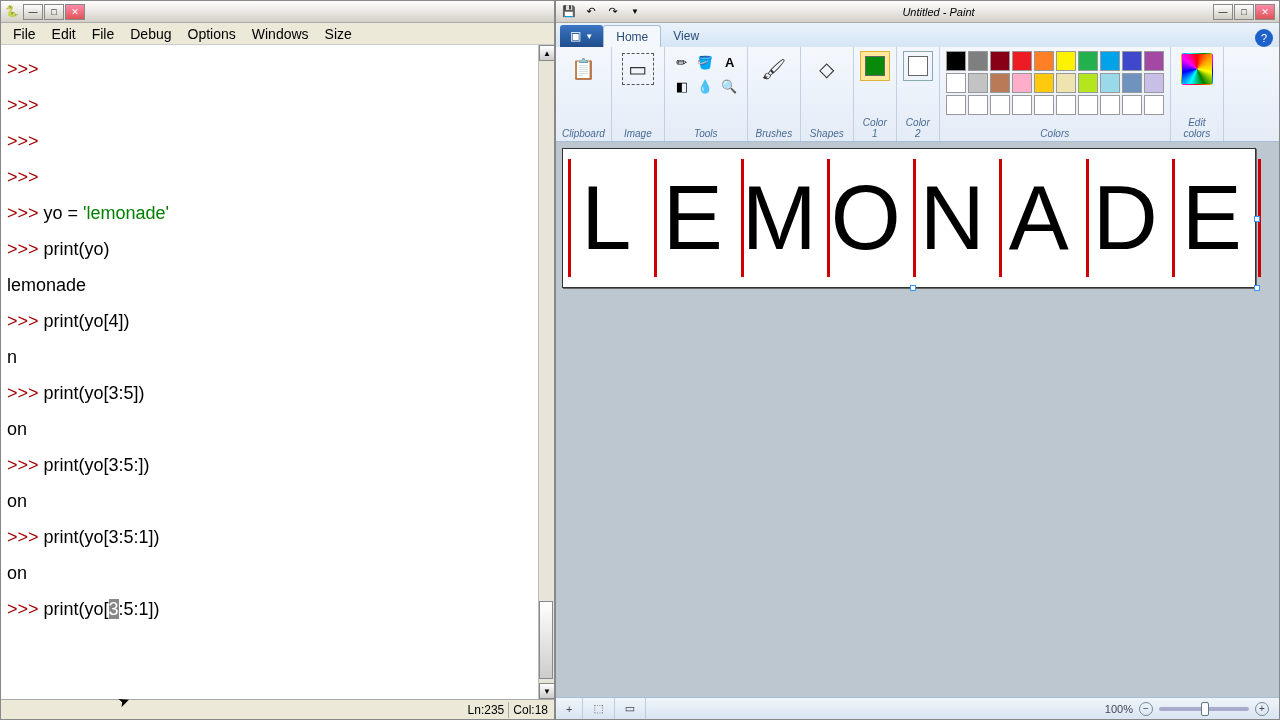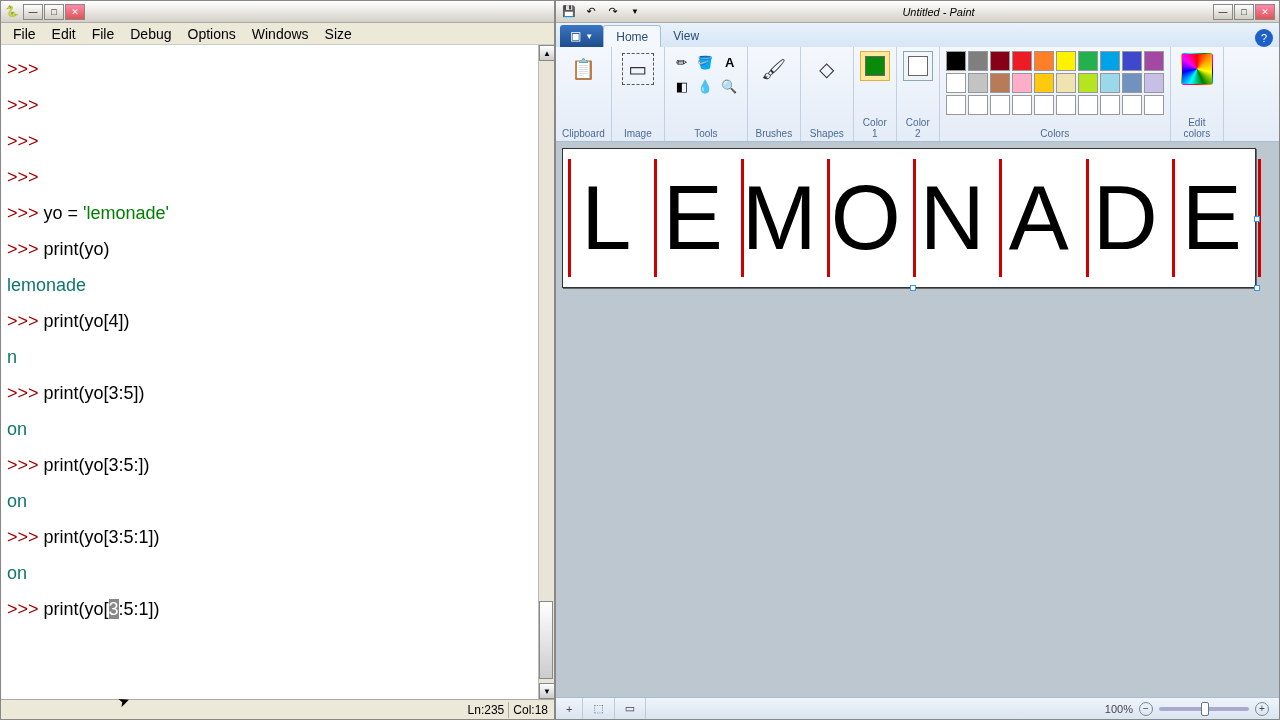--- a/index.html
+++ b/index.html
@@ -15,21 +15,21 @@
 .winbtn.close { background: linear-gradient(#f8a,#d55); color: #fff; }
 
 .menubar { height: 22px; background: #ece9d8; display: flex; align-items: center; padding: 0 4px; border-bottom: 1px solid #ccc; }
 .menubar span { font-size: 14px; padding: 12px 8px; cursor: pointer; text-decoration: underline; text-decoration-color: rgba(0,0,0,0); }
 
 .shell-body { flex: 1; background: #fff; display: flex; overflow: hidden; }
 .shell-text { flex: 1; padding: 6px; font-family: "Courier New", monospace; font-size: 18px; line-height: 2.0; white-space: pre-wrap; overflow: hidden; }
 .shell-text .prompt { color: #a00000; }
 .shell-text .code { color: #000; }
 .shell-text .string { color: #008000; }
-.shell-text .output { color: #0f766e; margin-top: 6px; }
+.shell-text .output { color: #000000; margin-top: 6px; }
 .shell-text .cursor-sel { background: #888; color: #fff; }
 .vscroll { width: 16px; background: #e8e4d8; border-left: 1px solid #bbb; position: relative; }
 .vscroll .arrow { width: 16px; height: 16px; background: linear-gradient(#fff,#ccc); border: 1px solid #888; font-size: 8px; display:flex; align-items:center; justify-content:center; position:absolute; }
 .vscroll .arrow.up { top: 0; }
 .vscroll .arrow.down { bottom: 0; }
 .vscroll .thumb { position: absolute; width: 14px; left:0; background: linear-gradient(#fff,#ccc); border:1px solid #888; }
 
 .statusbar { height: 20px; background: #ece9d8; border-top: 1px solid #aaa; display: flex; align-items: center; justify-content: flex-end; padding-right: 6px; font-size: 12px; }
 .statusbar .sep { border-left: 1px solid #aaa; height: 16px; margin: 0 4px; }
 
@@ -41,21 +41,21 @@
 
 .ribbon-tabs { height: 24px; display: flex; align-items: flex-end; background: linear-gradient(#e9f2fb,#d6e5f5); }
 .ribbon-filebtn { background: linear-gradient(#3a75c4,#1e4d8c); color:#fff; height:22px; padding:0 10px; display:flex; align-items:center; font-size:12px; border-radius:3px 3px 0 0; margin-left:4px; cursor:pointer; }
 .ribbon-filebtn .dd { margin-left:4px; font-size:8px; }
 .ribbon-tab { height:22px; padding:0 12px; font-size:12px; display:flex; align-items:center; cursor:pointer; color:#2a4d7a; }
 .ribbon-tab.active { background:#f4f8fd; border:1px solid #a8bdd6; border-bottom:none; border-radius:3px 3px 0 0; }
 .ribbon-help { margin-left:auto; width:18px; height:18px; border-radius:50%; background:#1e60c9; color:#fff; font-size:11px; display:flex; align-items:center; justify-content:center; margin-right:6px; cursor:pointer; }
 
 .ribbon { height: 95px; background: linear-gradient(#f4f8fd,#e4ecf7); border-bottom:1px solid #a8bdd6; display:flex; }
 .ribbon-group { border-right:1px solid #c2d0e2; padding:4px 6px 2px; display:flex; flex-direction:column; align-items:center; justify-content:space-between; }
-.ribbon-group-label { font-size:10px; color:#4a6a94; margin-top:2px; text-align:center; }
+.ribbon-group-label { font-size:10px; color:#4a6a94; margin-top:2px; text-align:center;font-style:italic; }
 .ribbon-btn { display:flex; flex-direction:column; align-items:center; gap:2px; padding:2px 4px; cursor:pointer; font-size:11px; color:#333; }
 .ribbon-btn .glyph { width:32px; height:32px; display:flex; align-items:center; justify-content:center; font-size:20px; border:1px solid transparent; }
 
 .tools-grid { display:grid; grid-template-columns:repeat(3,22px); grid-template-rows:repeat(2,22px); gap:2px; }
 .tool-cell { width:22px; height:22px; display:flex; align-items:center; justify-content:center; border:1px solid transparent; cursor:pointer; font-size:13px; }
 
 .size-lines { width:24px; display:flex; flex-direction:column; gap:3px; align-items:center; }
 .size-lines .ln { background:#334; width:20px; }
 
 .color-slot { width:30px; height:30px; border:1px solid #8aa; display:flex; align-items:center; justify-content:center; }

